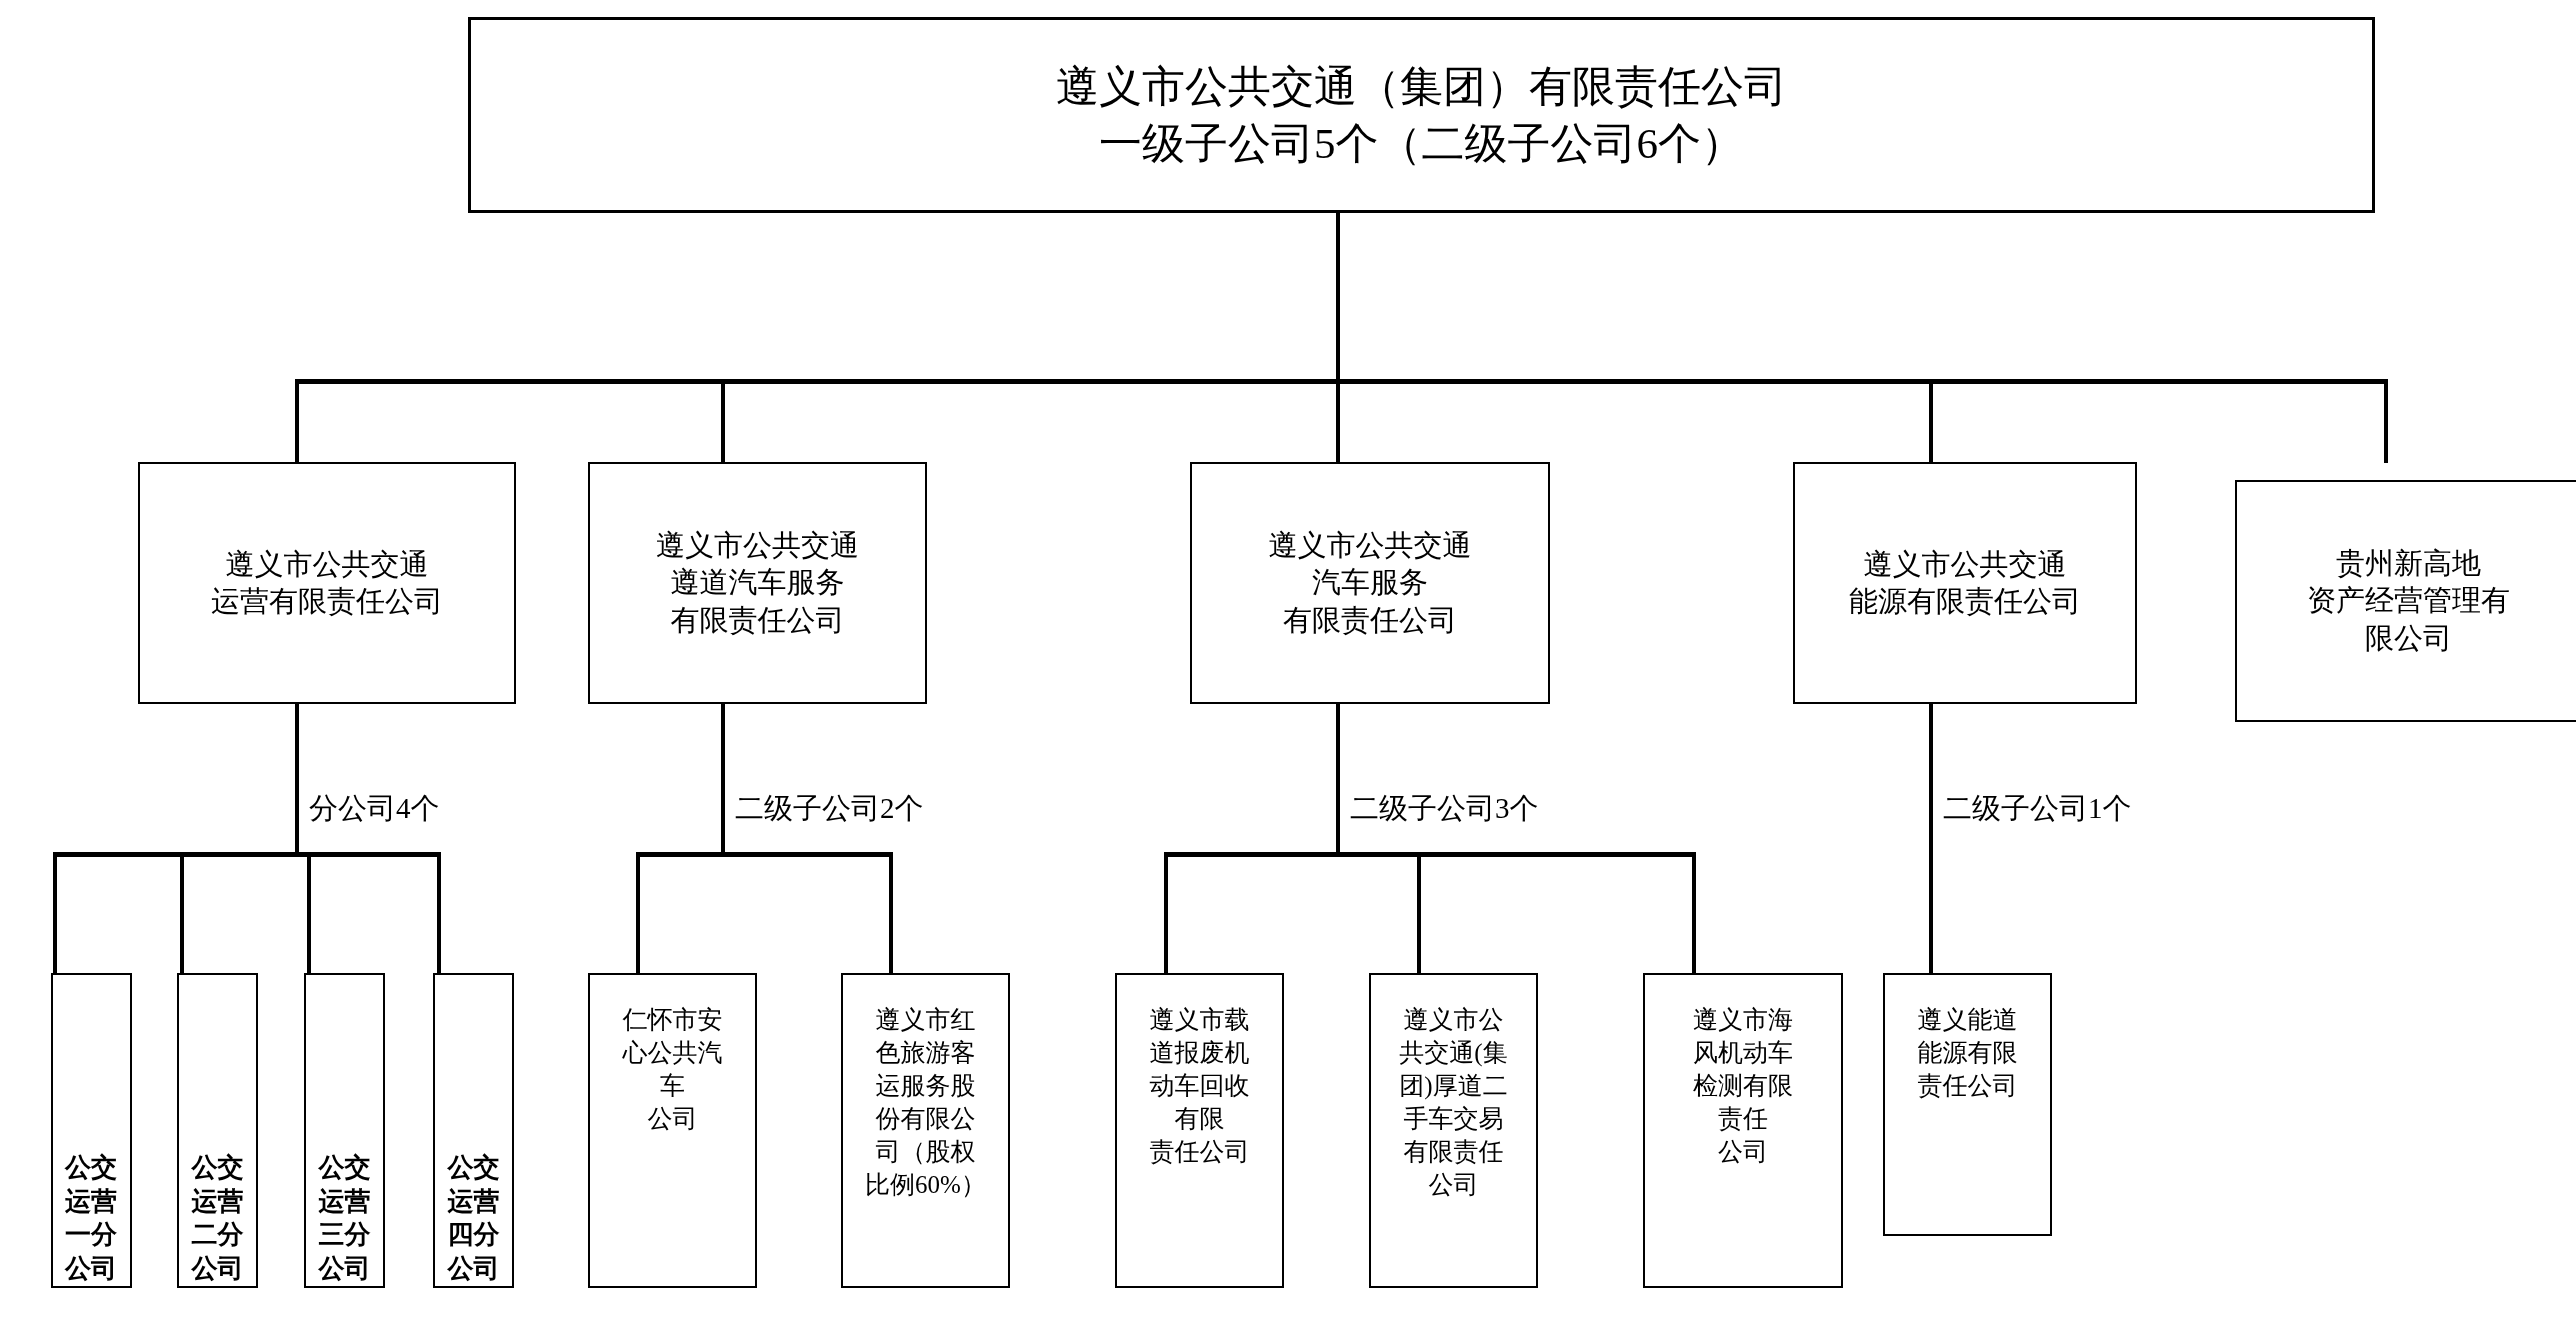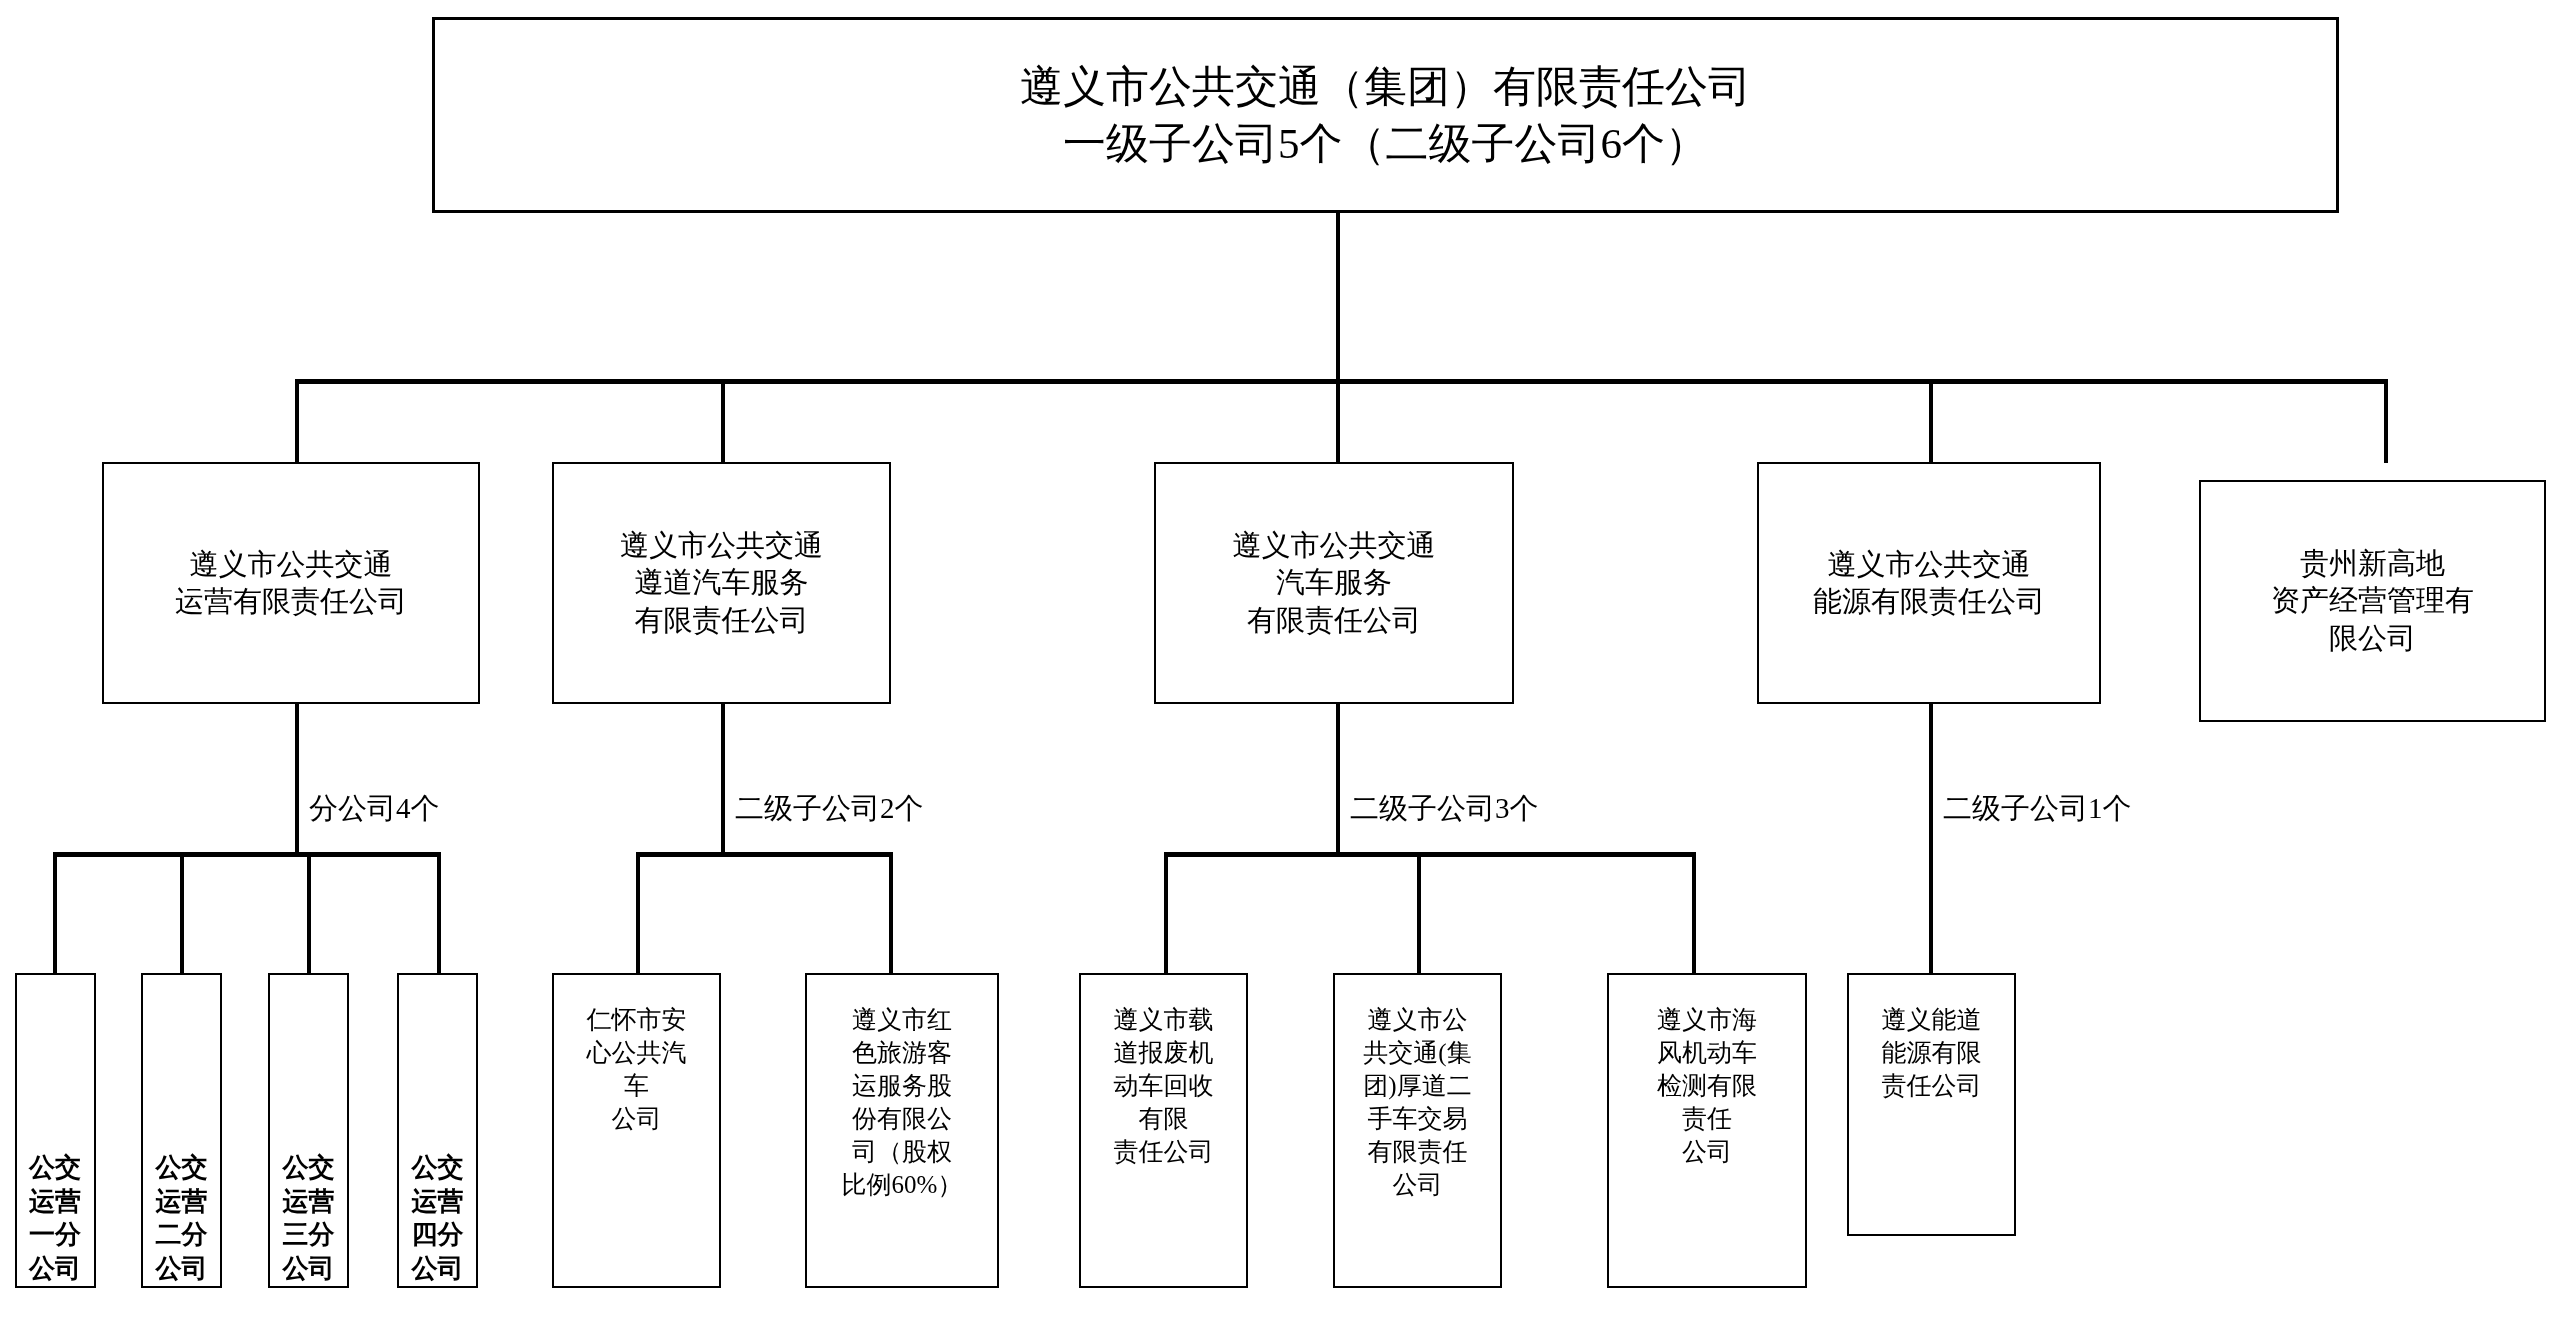--- a/index.html
+++ b/index.html
@@ -21,20 +21,21 @@
     box-sizing: border-box;
     border: 2.9px solid #000000;
     background: #ffffff;
     display: flex;
     align-items: center;
     justify-content: center;
     text-align: center;
     line-height: 1.28;
     white-space: pre-line;
     z-index: 3;
+    margin-left: 36px;
   }
   .box.root {
     border-width: 3.9px;
     font-size: 43px;
     line-height: 1.34;
   }
   .box.lvl1 {
     font-size: 29px;
   }
   .box.leaf {
@@ -150,21 +151,21 @@
   <div class="line hline" style="left:636px; top:852px; width:257px; height:4.8px;"></div>
   <div class="line vline" style="left:636px; top:852px; width:3.9px; height:126px;"></div>
   <div class="line vline" style="left:889px; top:852px; width:3.9px; height:126px;"></div>
 
   <div class="box leaf" style="left:552px; top:973px; width:169px; height:315px;">
     <span>仁怀市安
 心公共汽
 车
 公司</span>
   </div>
-  <div class="box leaf" style="left:805px; top:973px; width:194px; height:315px;">
+  <div class="box leaf" style="left:805px; top:973px; width:169px; height:315px;">
     <span>遵义市红
 色旅游客
 运服务股
 份有限公
 司（股权
 比例60%）</span>
   </div>
 
   <div class="line vline" style="left:1336px; top:704px; width:3.9px; height:150px;"></div>
   <div class="conn-label" style="left:1348px; top:794px;">二级子公司3个</div>

